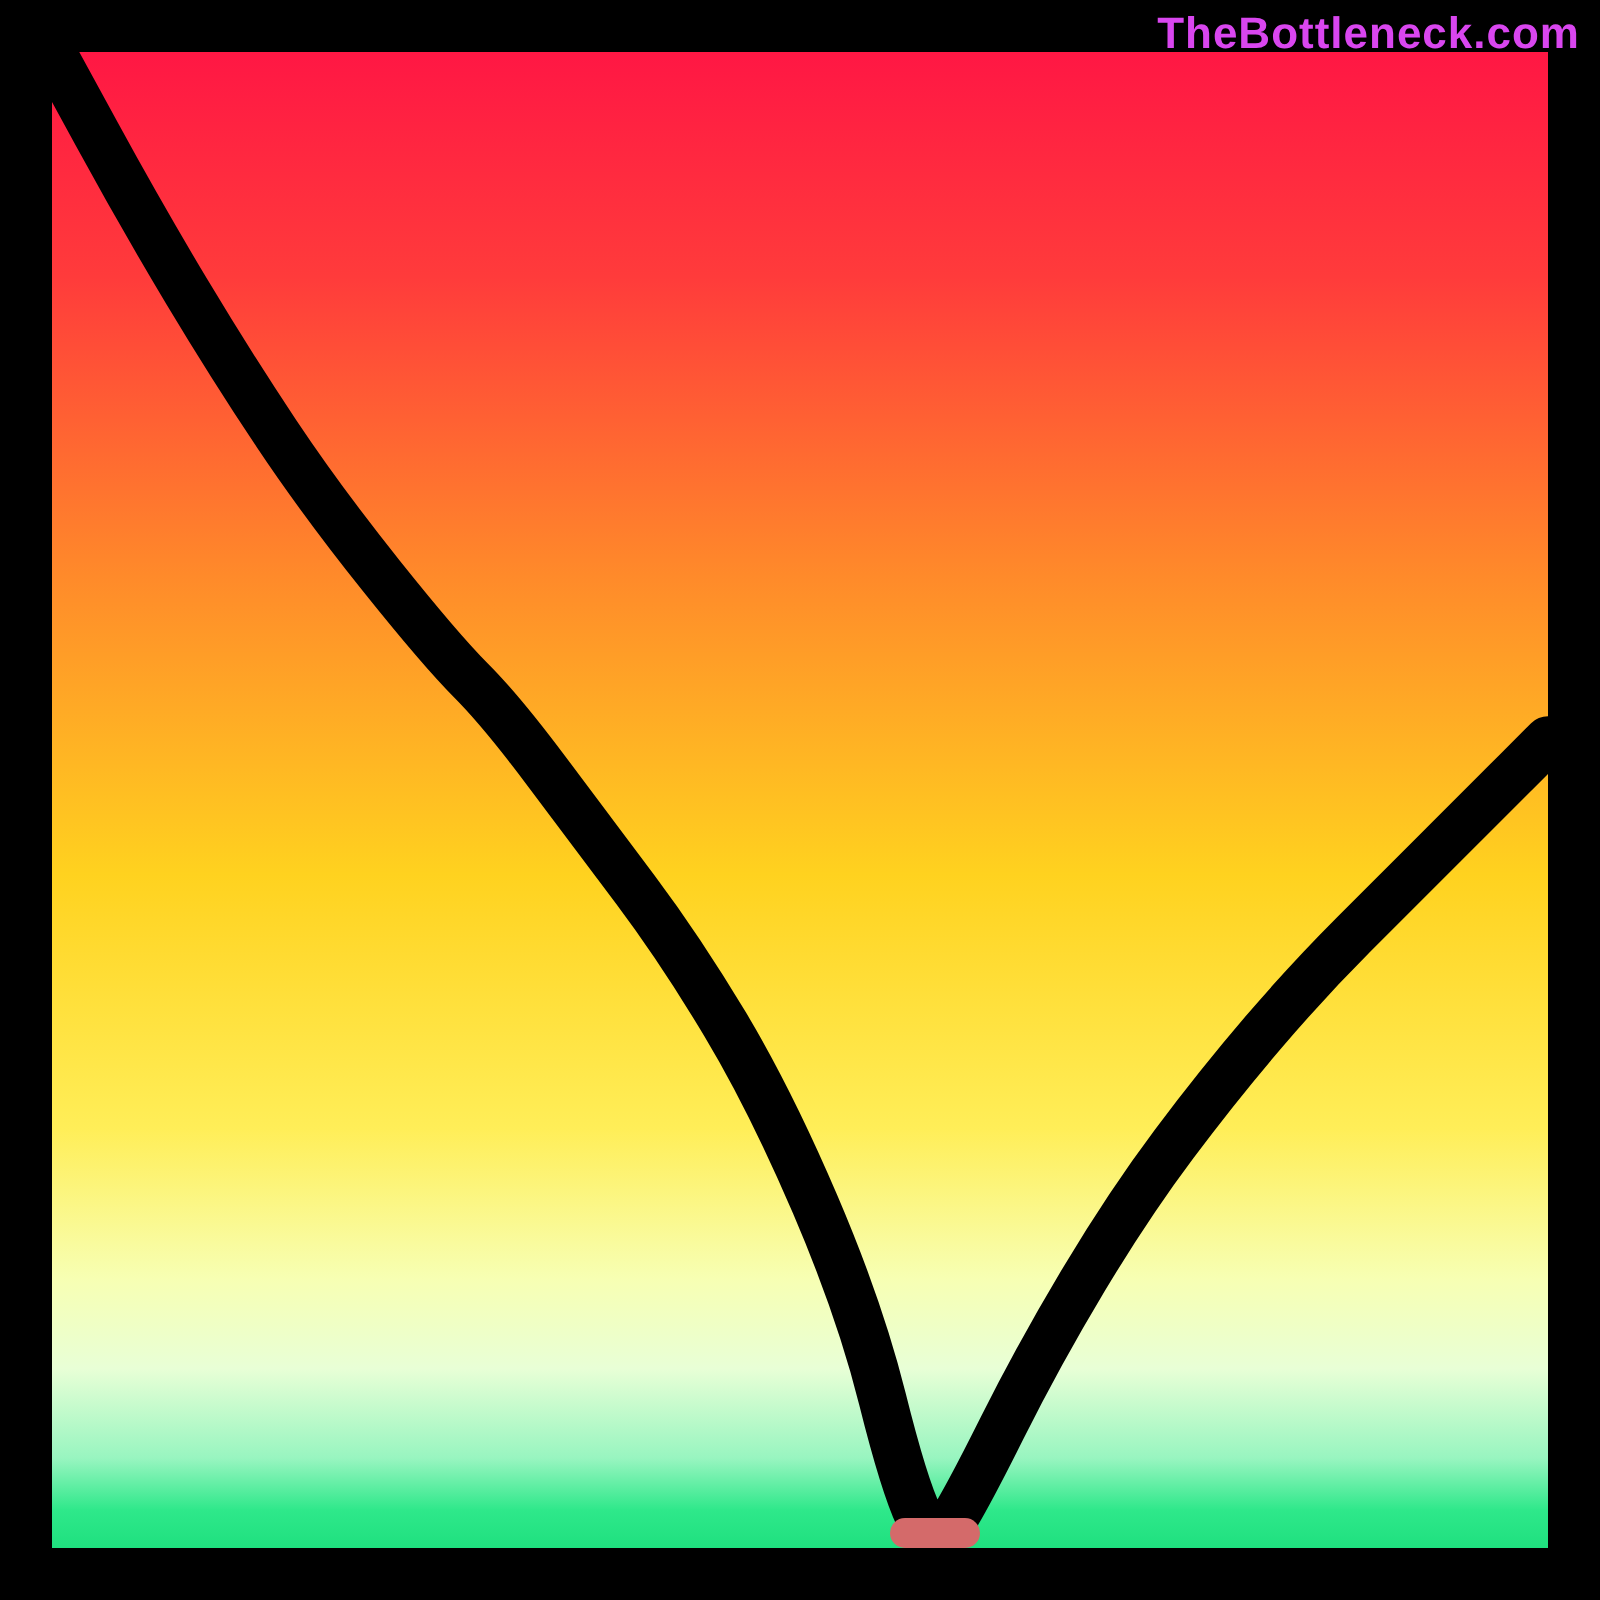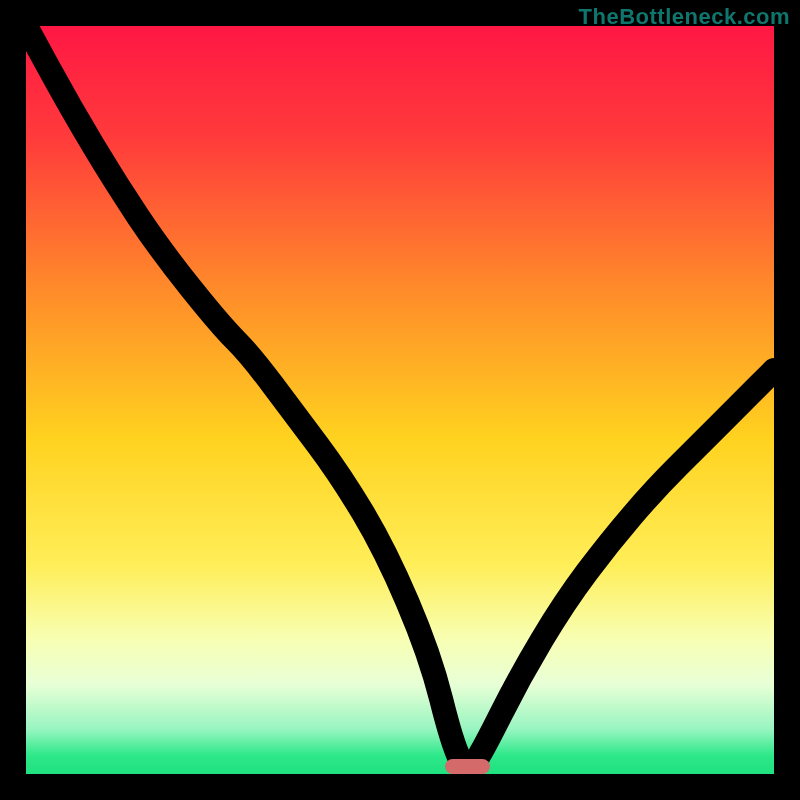--- a/index.html
+++ b/index.html
@@ -14,21 +14,21 @@
   .frame {
     position: relative;
     width: 800px;
     height: 800px;
     background: #000;
   }
   .watermark {
     position: absolute;
     top: 4px;
     right: 10px;
-    color: #0f766e;
+    color: #d946ef;
     font-size: 22px;
     font-weight: bold;
     letter-spacing: 0.5px;
     z-index: 5;
   }
   .plot-area {
     position: absolute;
     left: 26px;
     top: 26px;
     width: 748px;

